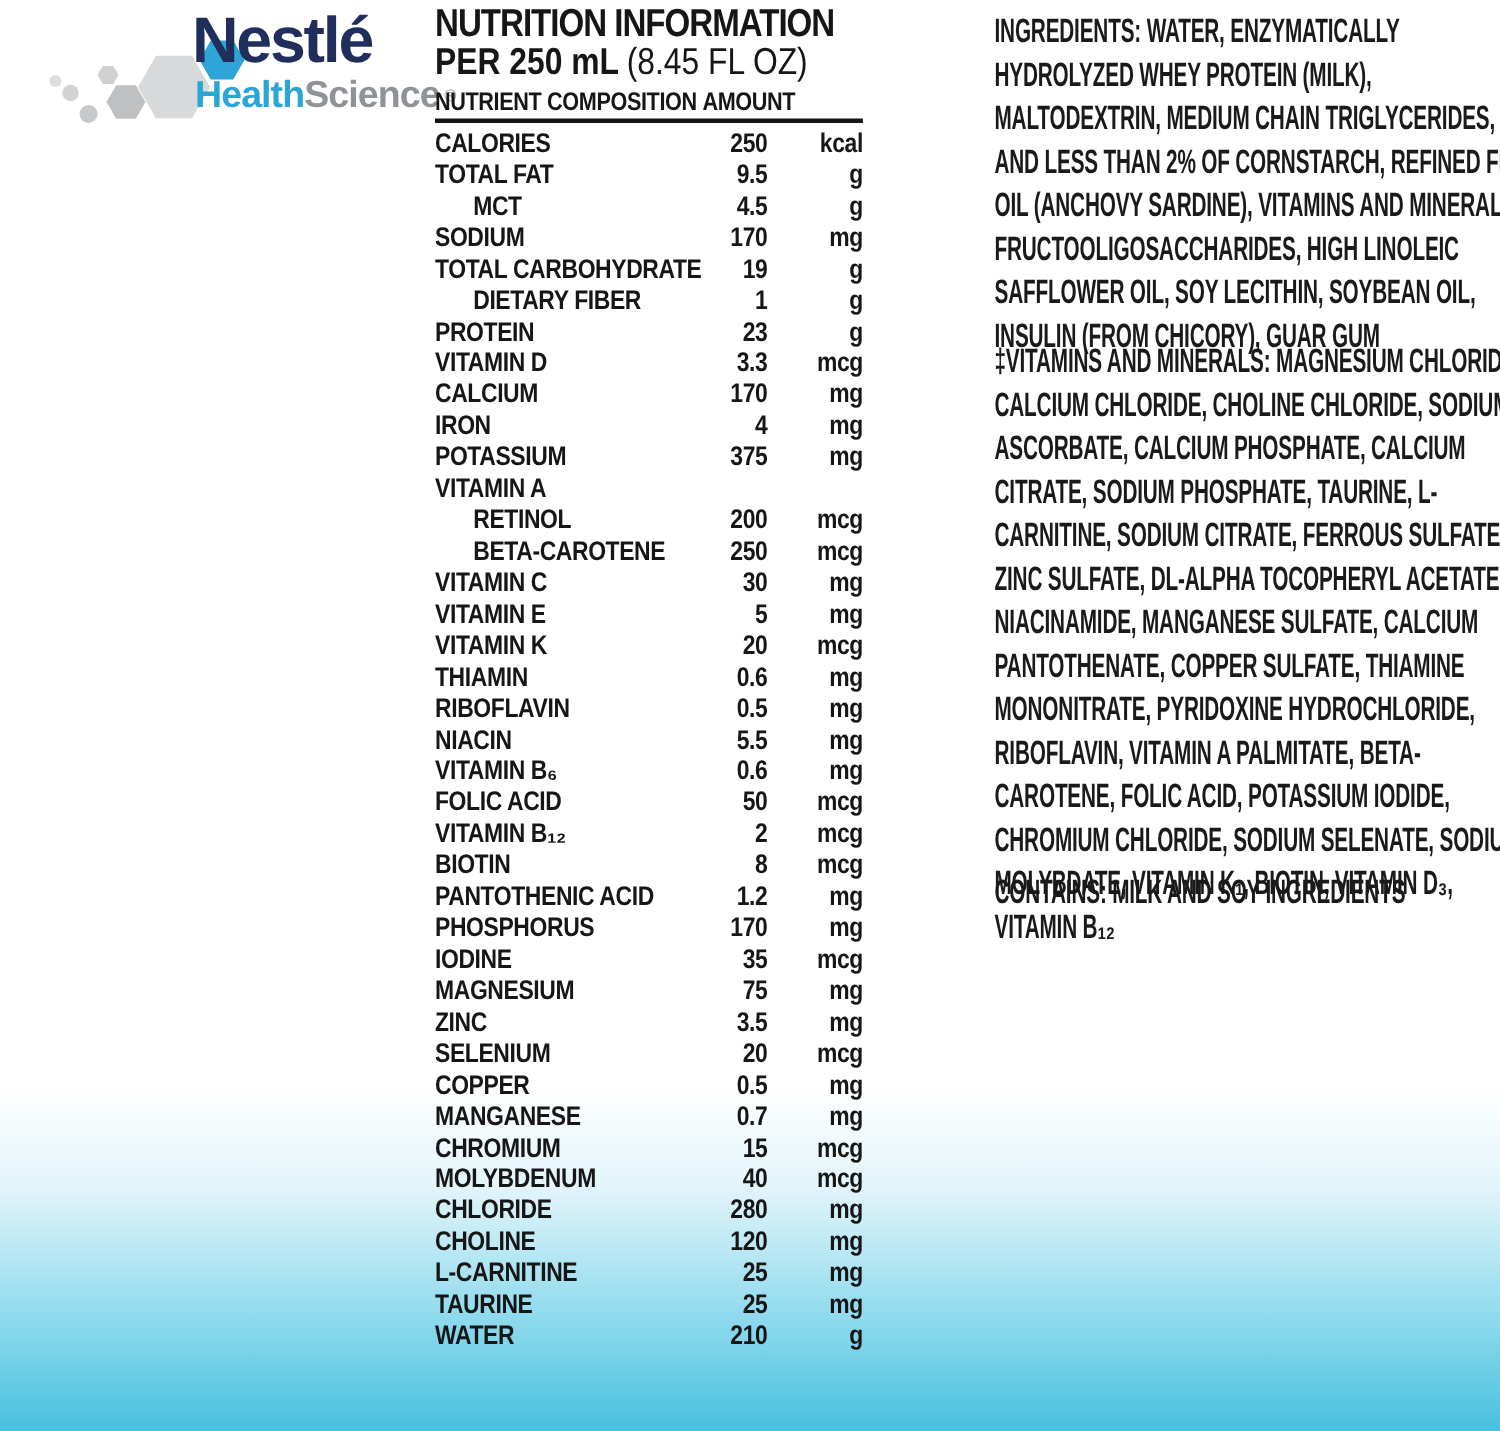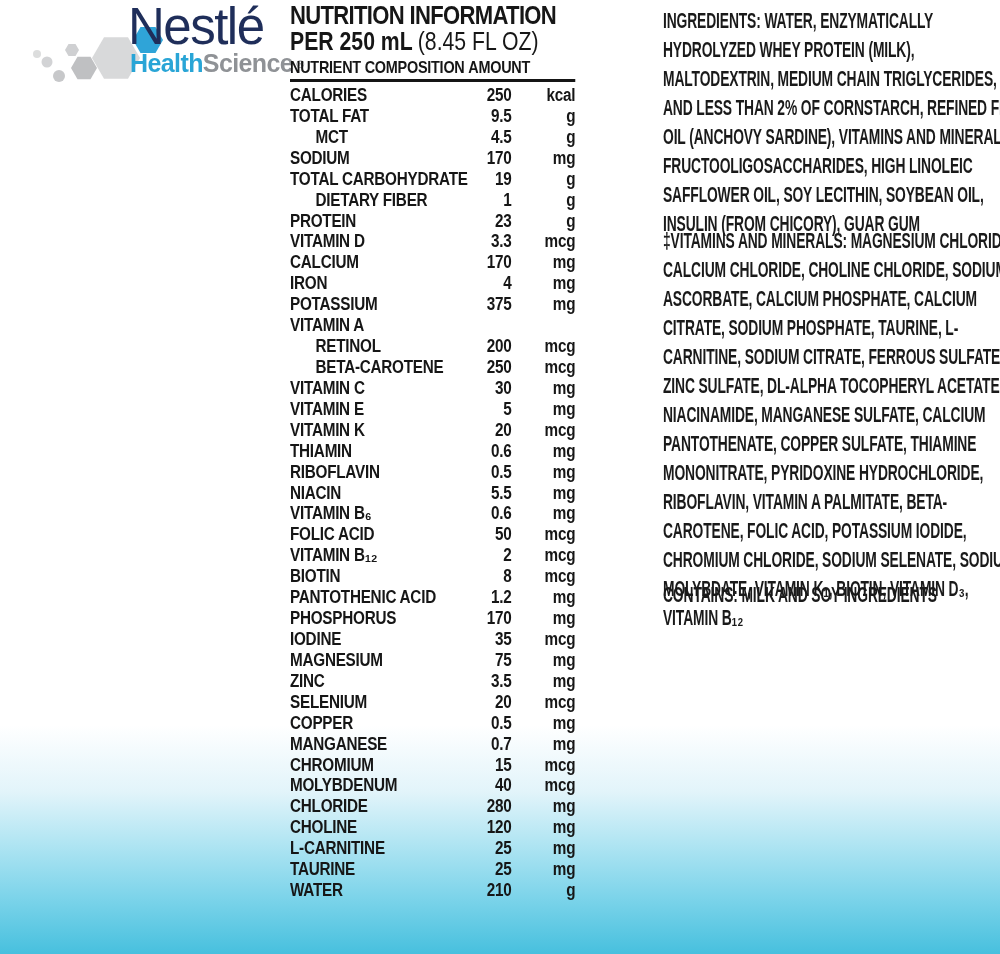--- a/index.html
+++ b/index.html
@@ -8,21 +8,21 @@
     position:relative;width:1000px;height:954px;overflow:hidden;
     background:linear-gradient(180deg,#ffffff 0%,#ffffff 76%,#e2f4fa 83%,#b4e6f3 88%,#7dd4ea 94%,#47c0de 100%);
     color:#171717;
   }
 
   
   .logo{position:absolute;left:28px;top:4px;width:260px;height:80px;}
   .logo svg{position:absolute;left:0;top:20px;}
   .brand-name{
     position:absolute;left:100px;top:0px;
-    font-size:51px;font-weight:normal;letter-spacing:-1.5px;
+    font-size:43px;font-weight:bold;letter-spacing:-1.5px;
     color:#1f2e5a;line-height:46px;text-align:right;
   }
   .brand-sub{position:absolute;left:102px;top:46px;font-size:25px;font-weight:bold;letter-spacing:-0.6px;line-height:26px;}
   .brand-health{color:#29a5d6;margin-top:32px;}
   .brand-science{color:#8f9296;}
   .brand-reg{color:#8f9296;font-size:11px;font-weight:normal;vertical-align:4px;margin-left:3px;}
 
   
   .left-col{
     position:absolute;left:290px;top:2px;width:336px;

